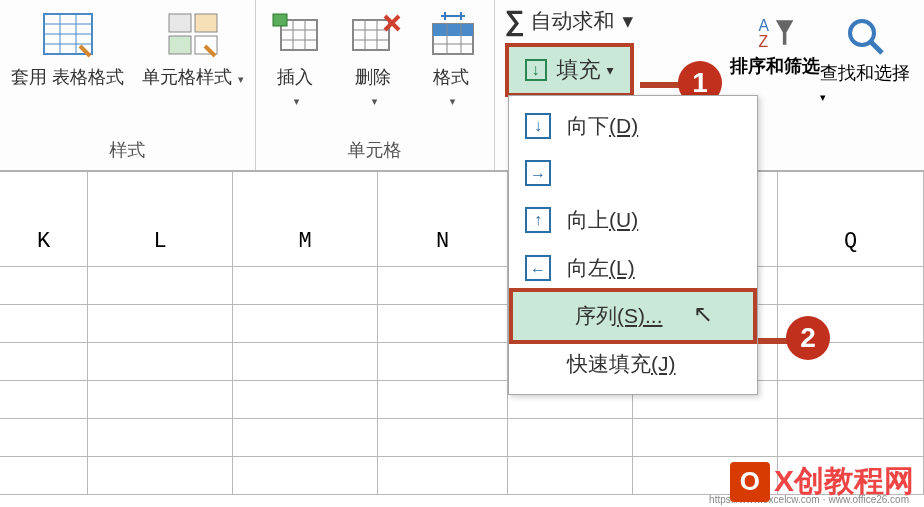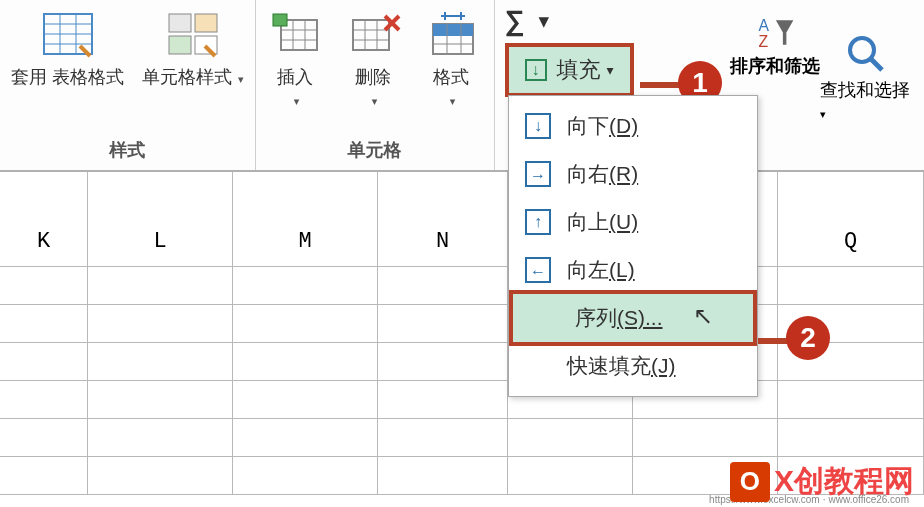--- a/index.html
+++ b/index.html
@@ -8,36 +8,36 @@
     .ribbon { display: flex; border-bottom: 2px solid #b0b0b0; height: 172px; background: #fdfdfd; }
     
     .ribbon-group { display: flex; flex-direction: column; align-items: center; justify-content: space-between; padding: 5px 8px 8px; border-right: 1px solid #d0d0d0; }
     .ribbon-buttons { display: flex; gap: 12px; align-items: flex-start; }
     
     .big-btn { display: flex; flex-direction: column; align-items: center; cursor: pointer; padding: 3px; }
     .big-btn .icon-slot { width: 60px; height: 55px; display: flex; align-items: center; justify-content: center; }
     .big-btn .lbl { font-size: 18px; color: #333; margin-top: 2px; text-align: center; }
     .big-btn .dd-arrow { font-size: 11px; color: #555; margin-left: 3px; }
     
-    .group-label { font-size: 18px; color: #555; margin-top: 6px; font-weight: bold; }
+    .group-label { font-size: 18px; color: #555; margin-top: 6px; }
     
     .editing-group { flex: 1; padding: 5px 10px; position: relative; }
     .autosum-row { display: flex; align-items: center; font-size: 21px; color: #333; }
     .sigma { font-size: 28px; font-weight: bold; margin-right: 6px; }
     
     .fill-btn { display: inline-flex; align-items: center; background: #c9e8d8; border: 4px solid #b54228; padding: 8px 16px; margin-top: 6px; font-size: 22px; color: #333; position: relative; text-align: center; }
     .fill-icon { width: 22px; height: 22px; border: 2px solid #2a8754; display: inline-flex; align-items: center; justify-content: center; margin-right: 10px; }
     .fill-icon::before { content: "↓"; color: #2a8754; font-size: 16px; }
     
     .callout-line1 { position: absolute; height: 6px; background: #b54228; top: 82px; left: 640px; width: 40px; }
     .callout-1 { position: absolute; width: 44px; height: 44px; border-radius: 50%; background: #c1301c; color: #fff; font-size: 28px; font-weight: bold; display: flex; align-items: center; justify-content: center; top: 61px; left: 678px; z-index: 5; }
     
     .filter-btn { position: absolute; top: 15px; left: 730px; display: flex; flex-direction: column; align-items: center; }
     .funnel { width: 40px; height: 35px; }
-    .find-btn { position: absolute; top: 32px; left: 820px; display: flex; flex-direction: column; align-items: center; }
+    .find-btn { position: absolute; top: 15px; left: 820px; display: flex; flex-direction: column; align-items: center; }
     
     .dropdown-menu { position: absolute; top: 95px; left: 508px; width: 250px; background: #fff; border: 1px solid #a8a8a8; box-shadow: 2px 2px 6px rgba(0,0,0,0.2); z-index: 10; padding: 6px 0; }
     .menu-item { display: flex; align-items: center; padding: 10px 16px; font-size: 21px; color: #333; cursor: pointer; }
     .menu-item.disabled { color: #999; cursor: default; }
     .menu-item .mi-icon { width: 26px; height: 26px; border: 2px solid #2a6fa8; display: inline-flex; align-items: center; justify-content: center; margin-right: 16px; font-size: 16px; color: #2a6fa8; }
     .menu-item.disabled .mi-icon { opacity: 0; }
     .menu-item.grid-icon .mi-icon { border: none; }
     .menu-item.highlighted { background: #c9e8d8; border: 4px solid #b54228; margin: -4px 0; position: relative; padding-left: 20px; }
     .cursor-arrow { position: absolute; right: 40px; top: 8px; font-size: 24px; }
     .underline { text-decoration: underline; }
@@ -138,20 +138,21 @@
         </div>
         <div class="lbl"><span>格式</span><span class="dd-arrow"><br>▾</span></div>
       </div>
     </div>
     <div class="group-label">单元格</div>
   </div>
 
   <div class="editing-group">
     <div class="autosum-row">
       <span class="sigma">∑</span>
+      <span>自动求和</span>
       <span class="dd-arrow" style="margin-left:8px;">▾</span>
     </div>
     <div class="fill-btn">
       <span class="fill-icon"></span>
       <span>填充</span>
       <span style="margin-left:6px;font-size:14px;">▾</span>
     </div>
   </div>
 </div>
 
@@ -175,21 +176,20 @@
 <div class="callout-line1"></div>
 <div class="callout-1">1</div>
 
 <div class="dropdown-menu">
   <div class="menu-item">
     <span class="mi-icon">↓</span>
     <span><span>向下</span><span class="underline">(D)</span></span>
   </div>
   <div class="menu-item">
     <span class="mi-icon">→</span>
-    <span><span>向右</span><span class="underline">(R)</span></span>
   </div>
   <div class="menu-item">
     <span class="mi-icon">↑</span>
     <span><span>向上</span><span class="underline">(U)</span></span>
   </div>
   <div class="menu-item">
     <span class="mi-icon">←</span>
     <span><span>向左</span><span class="underline">(L)</span></span>
   </div>
   <div class="menu-item highlighted">

